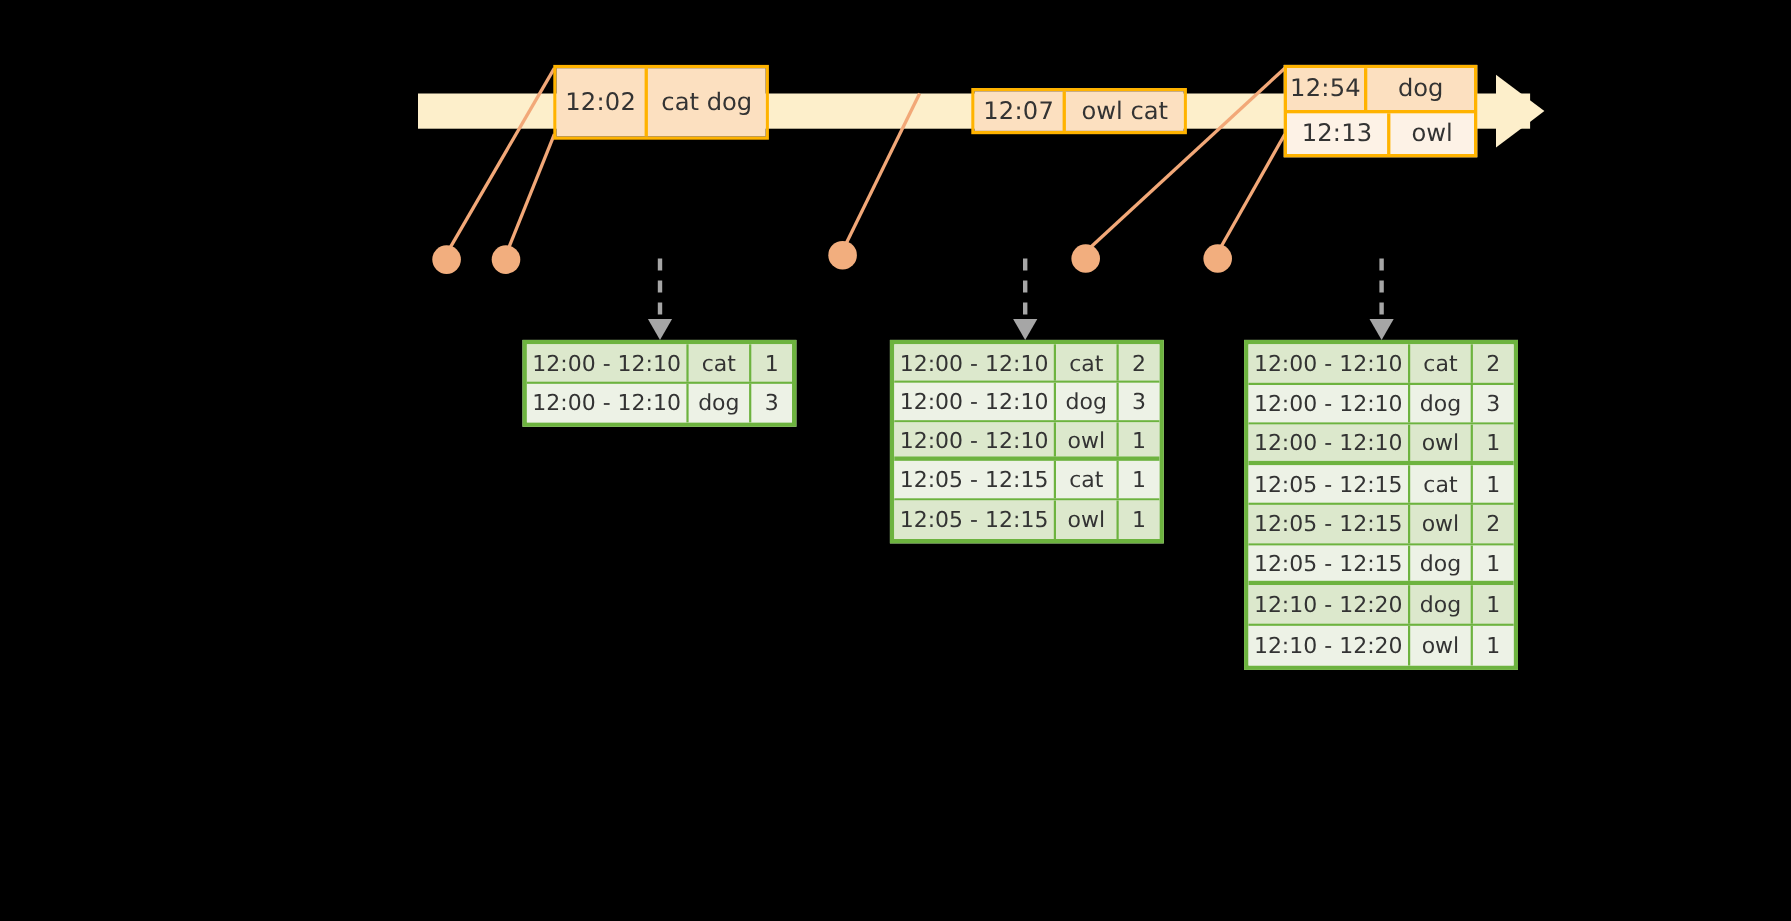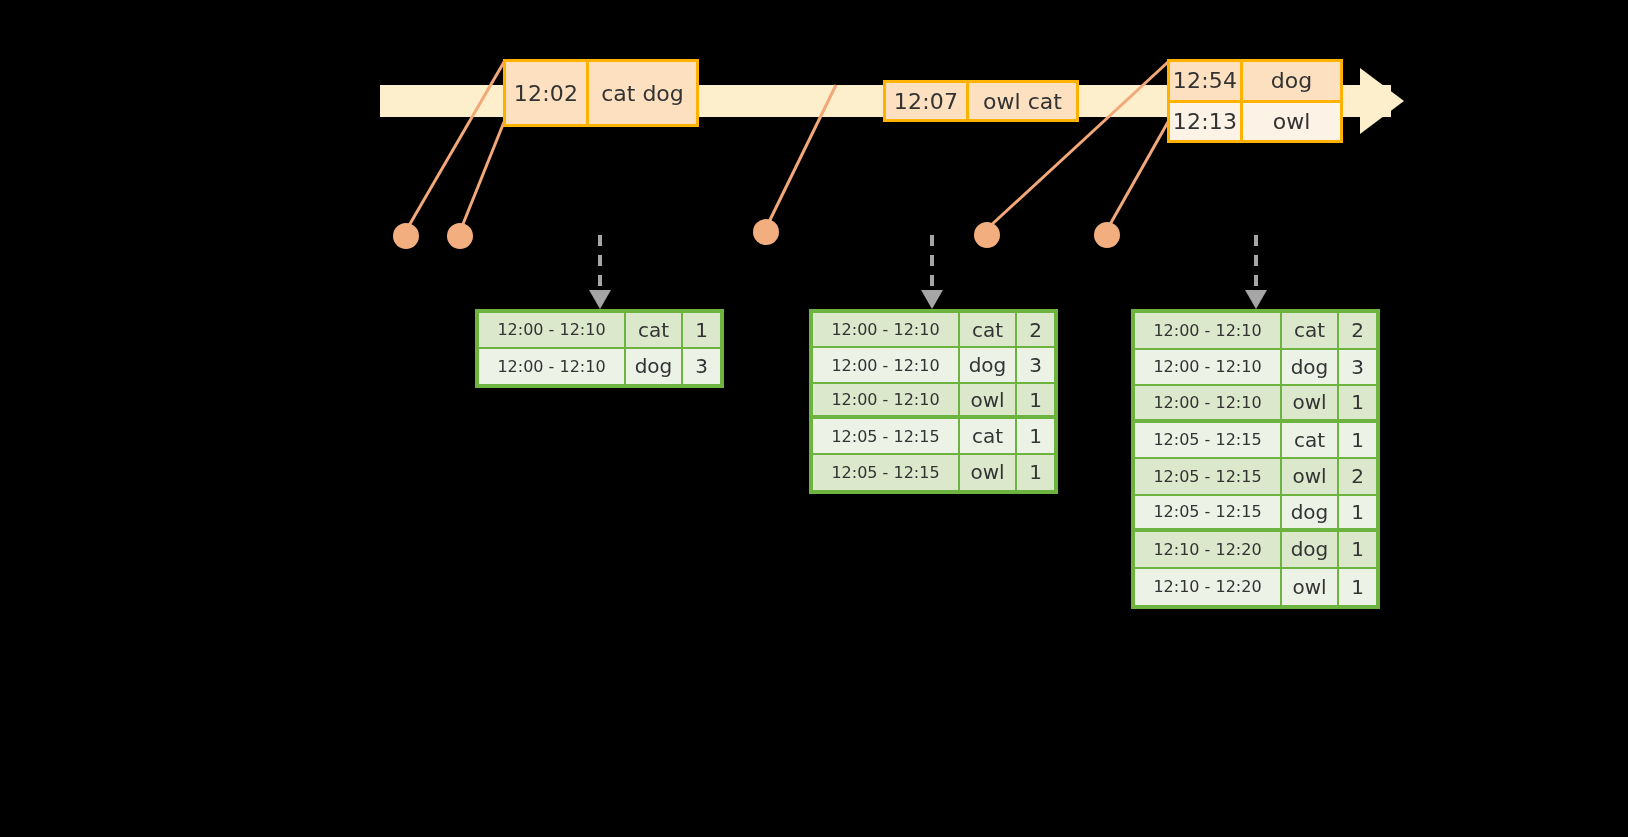--- a/index.html
+++ b/index.html
@@ -89,21 +89,21 @@
   .rt-row:last-child { border-bottom: none; }
   .rt-row.shade-a { background: #DCE8CC; }
   .rt-row.shade-b { background: #EDF2E6; }
   .rt-row.group-end { border-bottom: 4px solid #6DB33F; }
   .rt-window {
     box-sizing: border-box;
     border-right: 2px solid #6DB33F;
     display: flex;
     align-items: center;
     justify-content: center;
-    font-size: 16px;
+    font-size: 20px;
     color: #333333;
     white-space: nowrap;
   }
   .rt-key {
     box-sizing: border-box;
     border-right: 2px solid #6DB33F;
     display: flex;
     align-items: center;
     justify-content: center;
     font-size: 20px;
@@ -175,21 +175,21 @@
       <span class="event-payload">owl cat</span>
     </div>
   </div>
 
   <div class="event-box" style="left:1167px; top:59px; width:176px; height:84px;">
     <div class="event-row alt-a">
       <span class="event-time" style="width:73px;">12:54</span>
       <span class="event-payload">dog</span>
     </div>
     <div class="event-row alt-b">
-      <span class="event-time" style="width:73px;">12:13</span>
+      <span class="event-time" style="width:94px;">12:13</span>
       <span class="event-payload">owl</span>
     </div>
   </div>
 
   <div class="result-table" id="table-1" style="left:475px; top:309px; width:249px; height:79px;">
       <div class="rt-row shade-a">
         <span class="rt-window" style="width: 147px;">12:00 - 12:10</span>
         <span class="rt-key" style="width: 57px;">cat</span>
         <span class="rt-count" style="flex: 1 1 auto;">1</span>
       </div>

